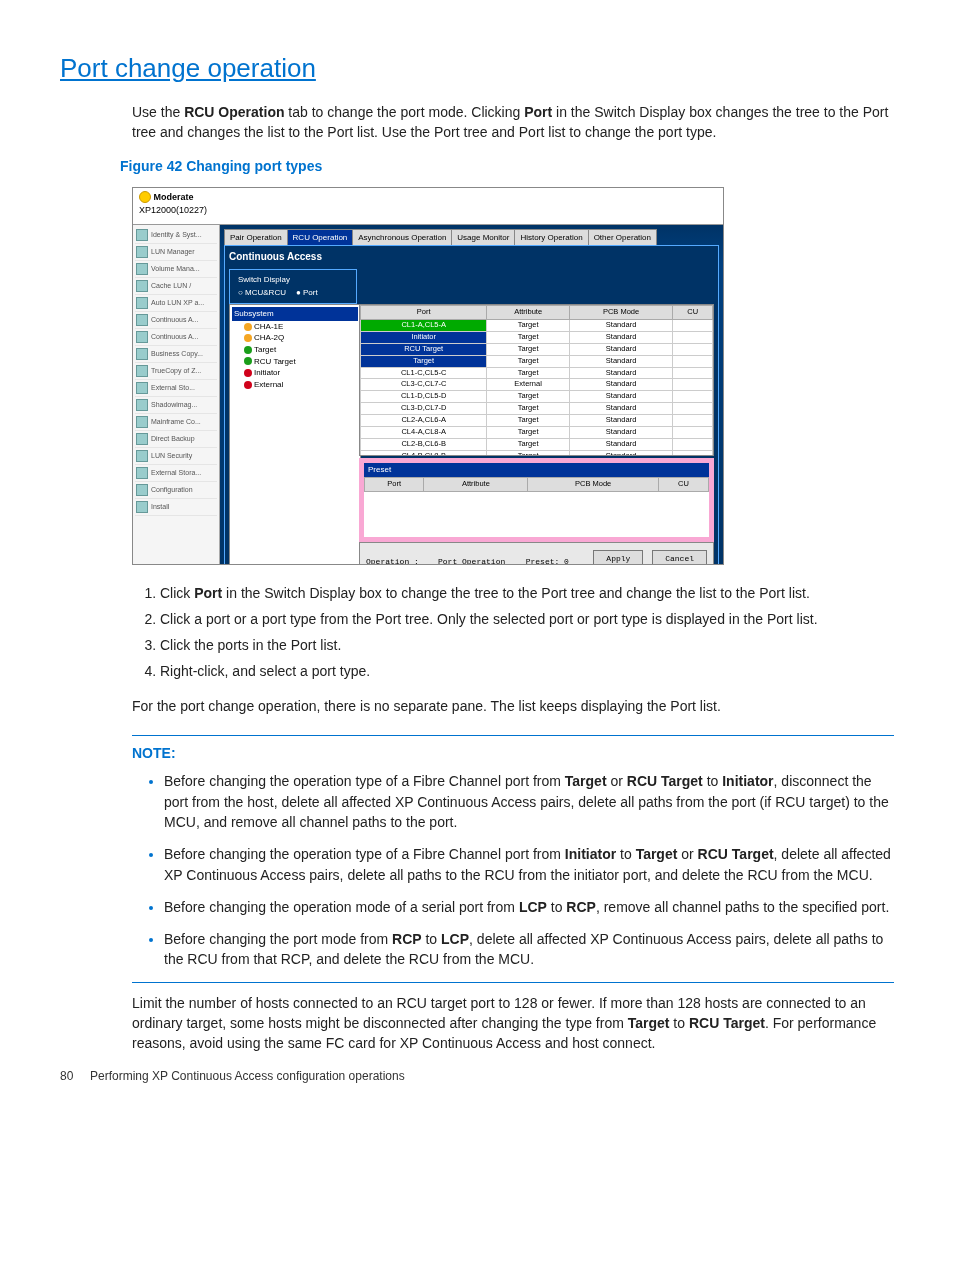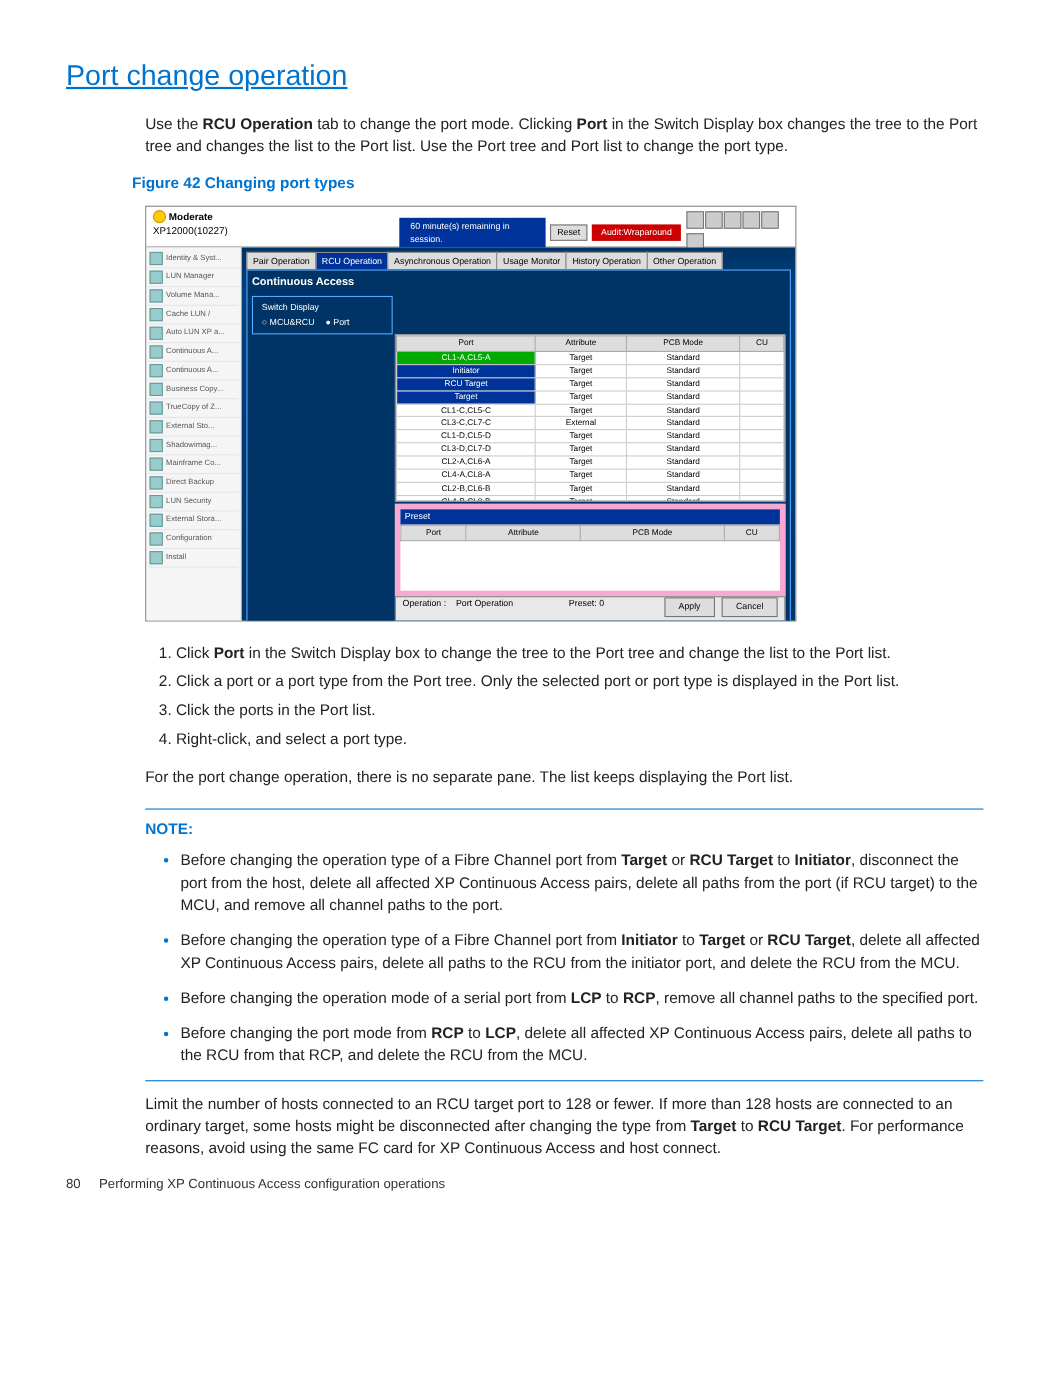--- a/index.html
+++ b/index.html
@@ -196,21 +196,21 @@
     position:absolute;
     top: 212px; left:134px; right:4px; bottom: 30px;
     border:5px solid #f9a8d4;background:#fff;
   }
   .preset .ph { background:#003399;color:#fff;font-size:8px;padding:1px 4px;}
   .preset table{width:100%;border-collapse:collapse;font-size:7.5px;}
   .preset th{background:#ddd;border:1px solid #aaa;padding:1px 2px;font-weight:normal;}
   .opline {
     position:absolute;left:134px;right:4px;bottom:4px;height:24px;
     color:#000;font-size:8px;background:#e8e8e8;border:1px solid #888;
-    display:flex;align-items:flex-start;justify-content:space-between;padding:0 6px;
+    display:flex;align-items:flex-end;justify-content:space-between;padding:0 6px;font-family:Liberation Mono, monospace;
   }
   .opline .btns span{display:inline-block;border:1px solid #777;background:#ddd;padding:2px 12px;margin-left:4px;}
   ol.steps {
     margin: 0 0 10px 72px;
     padding-left: 28px;
   }
   ol.steps li { margin-bottom: 6px; }
   .afterlist {
     margin-left: 72px;
     margin-bottom: 19px;
@@ -256,26 +256,20 @@
   <span>Use the </span><b>RCU Operation</b><span> tab to change the port mode. Clicking </span><b>Port</b><span> in the Switch Display box changes the tree to the Port tree and changes the list to the Port list. Use the Port tree and Port list to change the port type.</span>
 </p>
 
 <div class="figcap">Figure 42 Changing port types</div>
 
 <div class="screenshot">
   <div class="ss-titlebar">
     <span style="display:inline-block;width:10px;height:10px;border-radius:50%;background:#ffcc00;border:1px solid #cc9900;vertical-align:middle;"></span>
     <span class="mod">Moderate</span><br>
     <span class="dev">XP12000(10227)</span>
-  </div>
-  <div class="ss-topbar">
-    <span class="session">60 minute(s) remaining in session.</span>
-    <span class="btn">Reset</span>
-    <span class="audit">Audit:Wraparound</span>
-    <span class="iconset"><span></span><span></span><span></span><span></span><span></span><span></span></span>
   </div>
   <div class="ss-body">
     <div class="ss-left" id="leftnav">
         <div class="li">
           <span class="ic"></span>
           <span>Identity &amp; Syst...</span>
         </div>
         <div class="li">
           <span class="ic"></span>
           <span>LUN Manager</span>
@@ -352,20 +346,29 @@
         </div>
       <div class="ss-panel">
         <div class="hdr">Continuous Access</div>
         <div class="sw-box">
           <div class="lab">Switch Display</div>
           <div class="opts">
             <span>MCU&amp;RCU</span>
             <span class="sel">Port</span>
           </div>
         </div>
+        <div class="tree" id="tree">
+            <div class="root">Subsystem</div>
+            <div class="node"><span class="dot" style="background:#f5a623"></span>CHA-1E</div>
+            <div class="node"><span class="dot" style="background:#f5a623"></span>CHA-2Q</div>
+            <div class="node"><span class="dot" style="background:#1a9e1a"></span>Target</div>
+            <div class="node"><span class="dot" style="background:#1a9e1a"></span>RCU Target</div>
+            <div class="node"><span class="dot" style="background:#d0021b"></span>Initiator</div>
+            <div class="node"><span class="dot" style="background:#d0021b"></span>External</div>
+          </div>
         <div class="grid" id="grid">
             <table>
               <thead>
                 <tr>
                   <th>Port</th>
                   <th>Attribute</th>
                   <th>PCB Mode</th>
                   <th>CU</th>
                 </tr>
               </thead>

